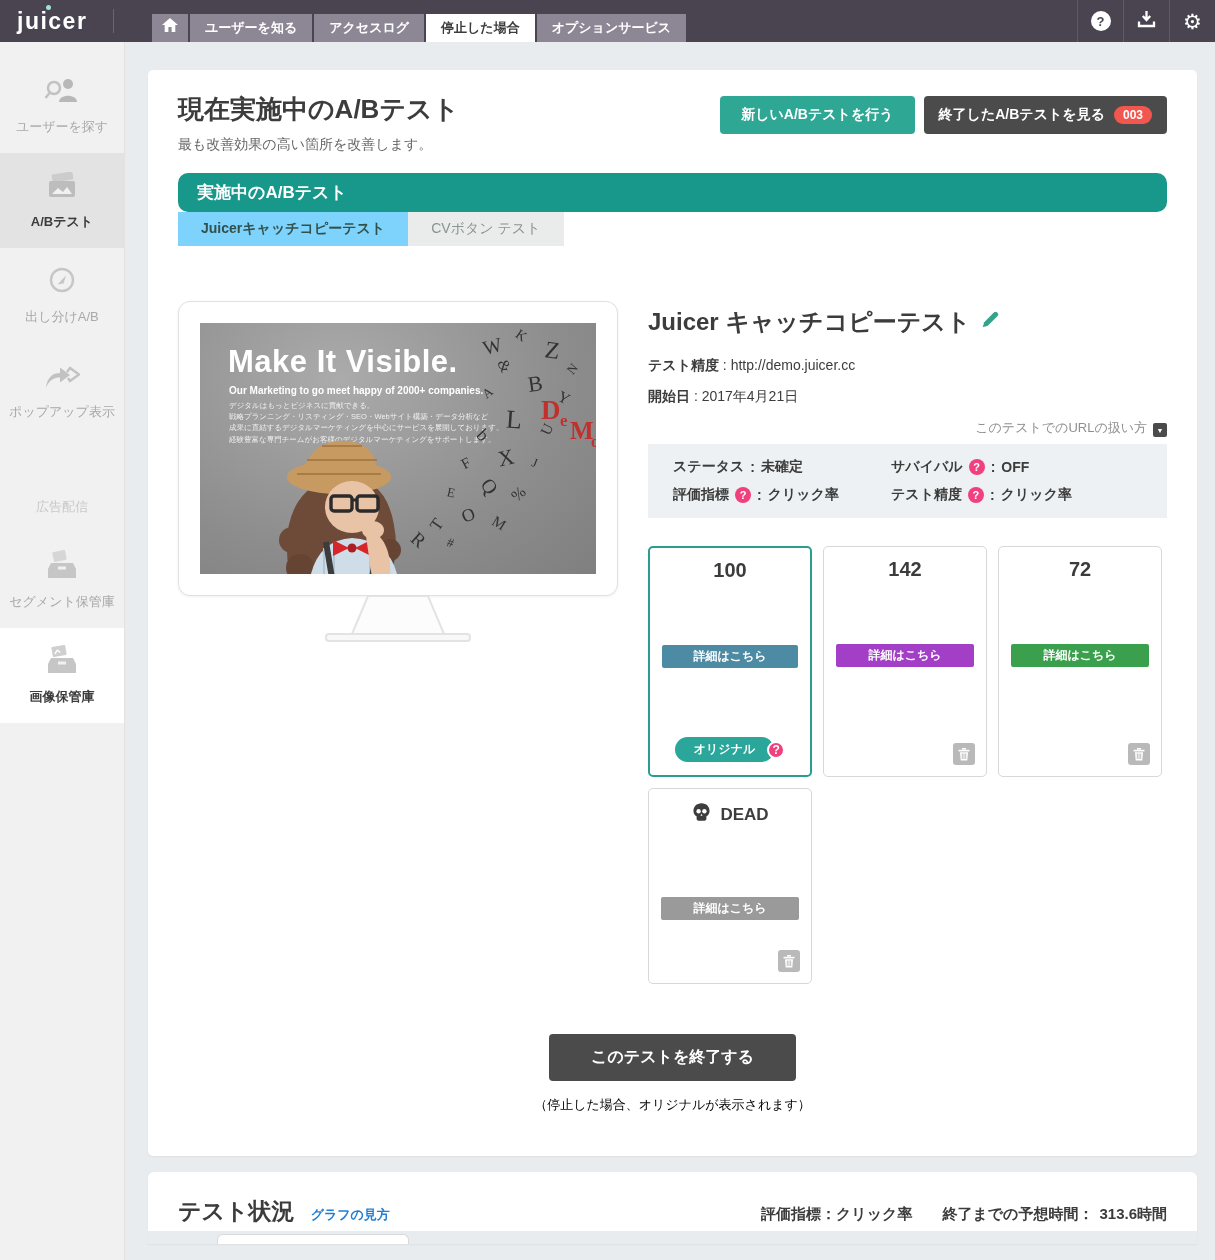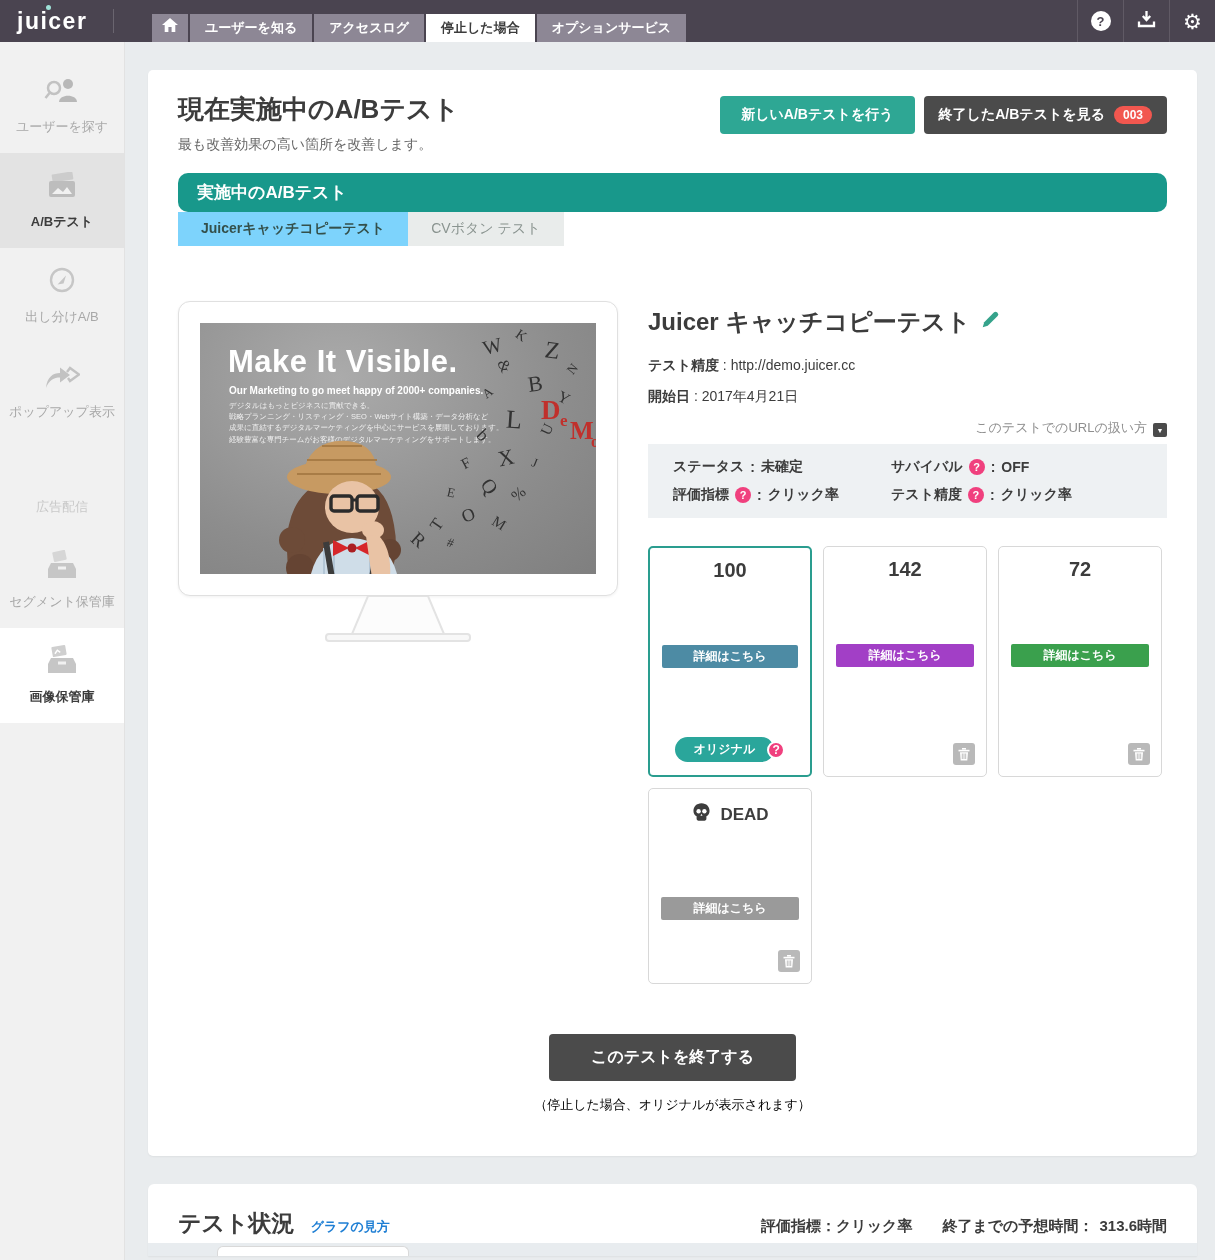--- a/index.html
+++ b/index.html
@@ -78,21 +78,21 @@
   .vdead{display:flex;align-items:center;justify-content:center;gap:8px;margin-top:13px;font-size:17px;font-weight:bold;color:#3d3d3d;}
   .vbtn{position:absolute;left:12px;right:12px;top:97px;height:23px;line-height:23px;text-align:center;color:#fff;font-size:12px;font-weight:bold;border-radius:2px;cursor:pointer;}
   .vcard.dead .vbtn{top:108px;}
   .vpill-row{position:absolute;bottom:13px;left:0;right:0;display:flex;justify-content:center;align-items:center;}
   .vpill{background:#2aa69b;color:#fff;font-size:12px;font-weight:bold;padding:4px 19px;border-radius:13px;}
   .vpill-row .help{width:18px;height:18px;font-size:12px;margin-left:-7px;z-index:1;border:2px solid #fff;}
   .trash{position:absolute;right:11px;bottom:11px;width:22px;height:22px;background:#b9b9b9;border-radius:3px;display:flex;align-items:center;justify-content:center;cursor:pointer;}
   .stop-btn{display:block;margin:50px auto 0;background:#4b4b4b;color:#fff;font-size:16px;font-weight:bold;padding:13px 42px;border:none;border-radius:4px;cursor:pointer;}
   .stop-note{text-align:center;font-size:13px;color:#000000;margin-top:15px;}
   
-  .card2{margin-top:28px;border-radius:6px 6px 0 0;padding:24px 30px 0;height:72px;position:relative;overflow:hidden;}
+  .card2{margin-top:16px;border-radius:6px 6px 0 0;padding:24px 30px 0;height:72px;position:relative;overflow:hidden;}
   .c2hdr{display:flex;align-items:baseline;}
   .c2title{font-size:23px;font-weight:bold;}
   .c2link{font-size:13px;color:#1f7fd4;margin-left:16px;font-weight:bold;cursor:pointer;}
   .c2right{margin-left:auto;font-size:15px;font-weight:bold;display:flex;align-items:baseline;}
   .c2right .sp{margin-left:30px;}
   .c2right .val{margin-left:6px;}
   .c2strip{position:absolute;left:0;right:0;bottom:0;height:13px;background:#e8ecef;}
   .c2tab{position:absolute;left:69px;top:3px;width:192px;height:13px;background:#fff;border:1px solid #d9d9d9;border-bottom:none;border-radius:6px 6px 0 0;}
 </style>
 </head>

